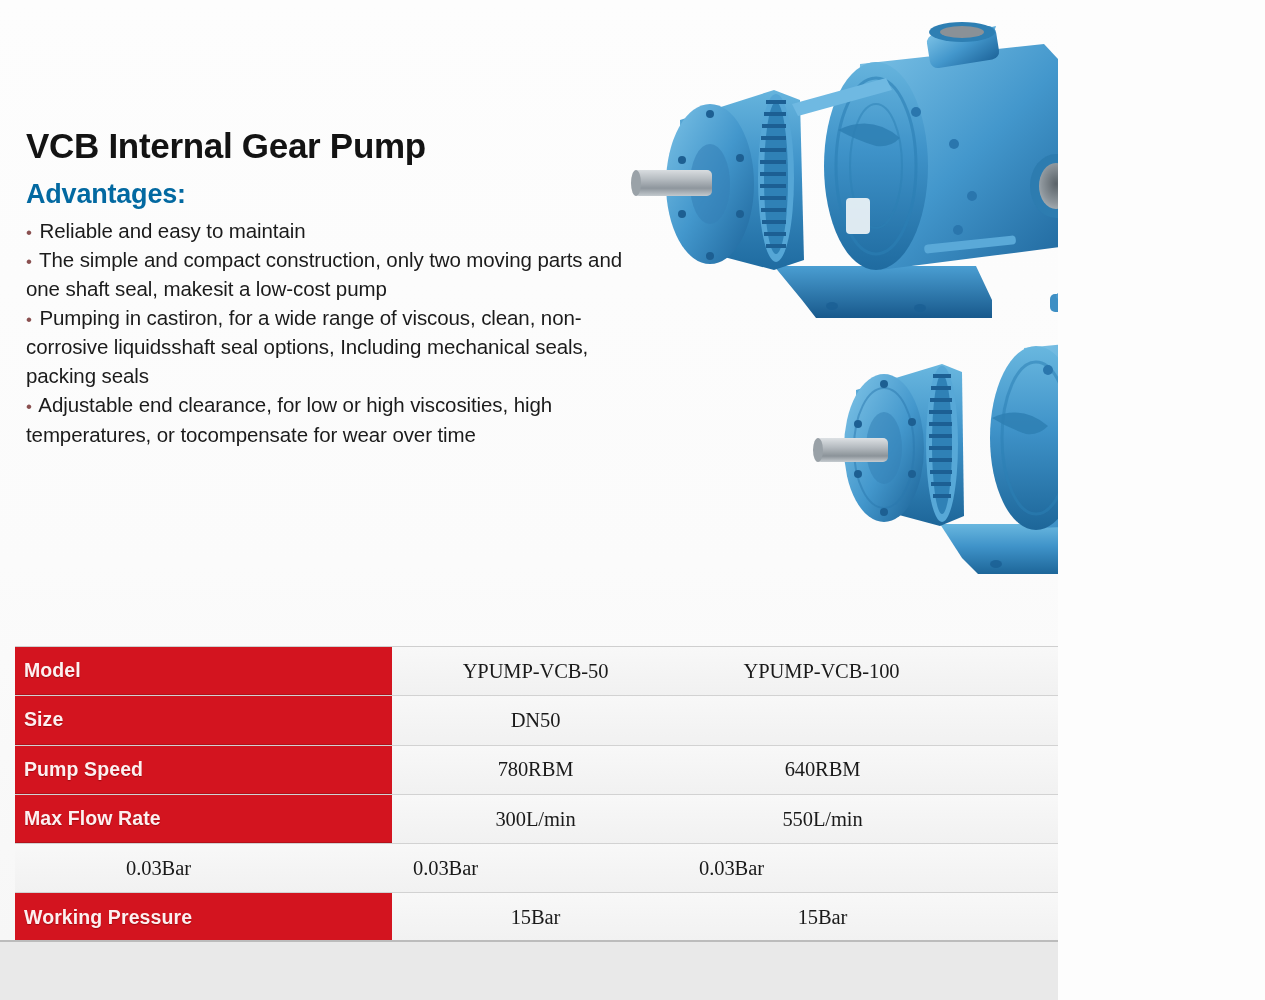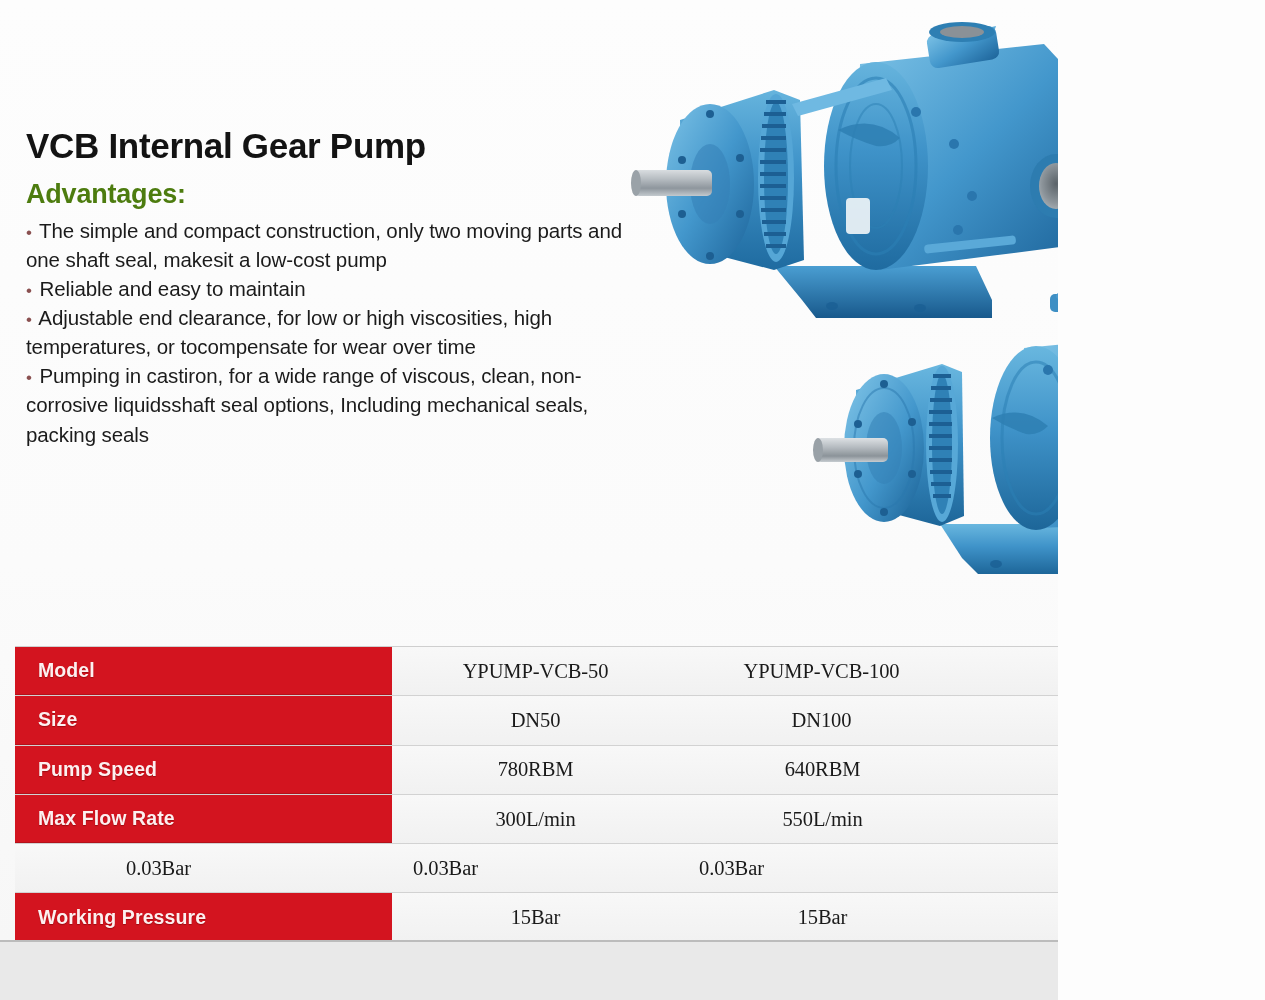--- a/index.html
+++ b/index.html
@@ -44,21 +44,21 @@
     font-weight: bold;
     color: #131313;
     letter-spacing: -0.3px;
     line-height: 1.05;
     margin: 0 0 14px 0;
     white-space: nowrap;
   }
   #adv-heading {
     font-size: 27px;
     font-weight: bold;
-    color: #4d7c0f;
+    color: #0369a1;
     margin: 0 0 6px 0;
     letter-spacing: -0.2px;
   }
   .adv-item {
     font-size: 20.5px;
     color: #1b1b1b;
     line-height: 1.42;
     margin: 0;
     letter-spacing: -0.1px;
   }
@@ -97,21 +97,21 @@
 
   .spec-label {
     width: 377px;
     flex: 0 0 377px;
     background: #d3141f;
     color: #fdf0f0;
     font-size: 19.5px;
     font-weight: bold;
     display: flex;
     align-items: center;
-    padding-left: 23px;
+    padding-left: 9px;
     box-sizing: border-box;
     letter-spacing: 0.1px;
     text-shadow: 0 1px 1px rgba(90,0,0,.45);
     border-bottom: 1px solid #b3111a;
   }
   .spec-row:last-child .spec-label { border-bottom: none; }
 
   .spec-val {
     flex: 1 1 0;
     display: flex;
@@ -145,33 +145,33 @@
   <div id="paper-bg"></div>
 
   <div id="text-block">
 
     <h1 id="title">VCB Internal Gear Pump</h1>
 
     <h2 id="adv-heading">Advantages:</h2>
 
     <p class="adv-item">
       <span class="dot">•</span>
+      <span>Reliable and easy to maintain</span>
+    </p>
+    <p class="adv-item">
+      <span class="dot">•</span>
       <span>The simple and compact construction, only two moving parts and one shaft seal, makesit a low-cost pump</span>
     </p>
     <p class="adv-item">
       <span class="dot">•</span>
-      <span>Reliable and easy to maintain</span>
+      <span>Pumping in castiron, for a wide range of viscous, clean, non- corrosive liquidsshaft seal options, Including mechanical seals, packing seals</span>
     </p>
     <p class="adv-item">
       <span class="dot">•</span>
       <span>Adjustable end clearance, for low or high viscosities, high temperatures, or tocompensate for wear over time</span>
-    </p>
-    <p class="adv-item">
-      <span class="dot">•</span>
-      <span>Pumping in castiron, for a wide range of viscous, clean, non- corrosive liquidsshaft seal options, Including mechanical seals, packing seals</span>
     </p>
   </div>
 
   <svg class="pump" id="pump-top" viewBox="0 0 500 330">
     <defs>
       <linearGradient id="bodyG" x1="0" y1="0" x2="0" y2="1">
         <stop offset="0%" stop-color="#66b4dd"></stop>
         <stop offset="42%" stop-color="#3f93c9"></stop>
         <stop offset="100%" stop-color="#1f6ba0"></stop>
       </linearGradient>
@@ -357,21 +357,20 @@
 
     <div class="spec-row">
       <div class="spec-label">Model</div>
       <div class="spec-val c1">YPUMP-VCB-50</div>
       <div class="spec-val c3">YPUMP-VCB-100</div>
     </div>
 
     <div class="spec-row">
       <div class="spec-label">Size</div>
       <div class="spec-val c1">DN50</div>
-      <div class="spec-val c3">DN100</div>
     </div>
 
     <div class="spec-row">
       <div class="spec-label">Pump Speed</div>
       <div class="spec-val c1">780RBM</div>
       <div class="spec-val c2">640RBM</div>
       <div class="spec-val c3">520RBM</div>
     </div>
 
     <div class="spec-row">

